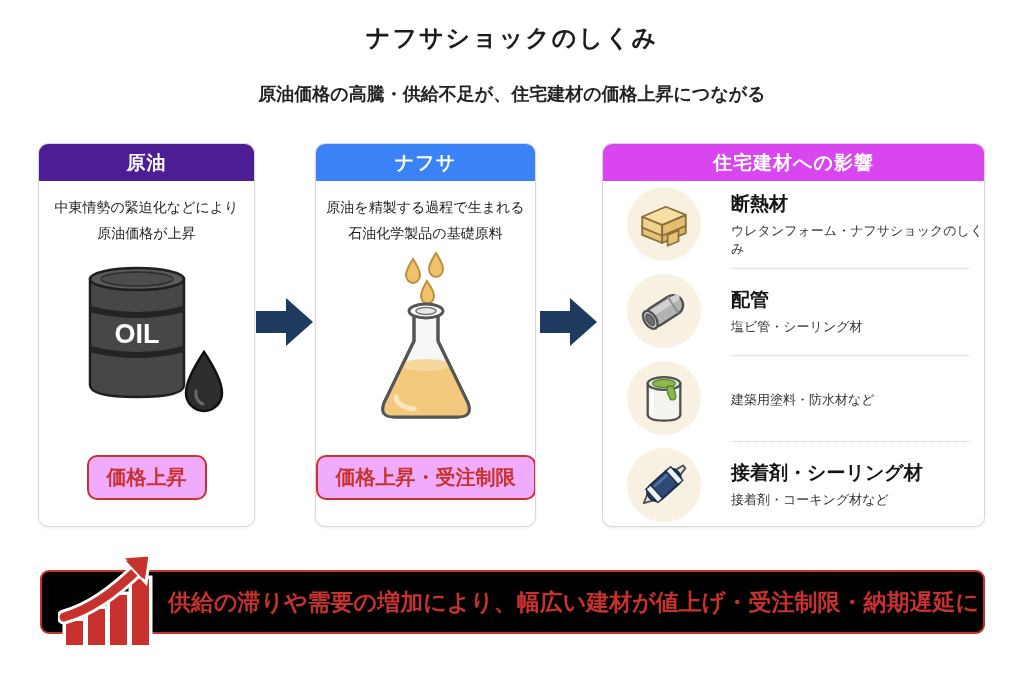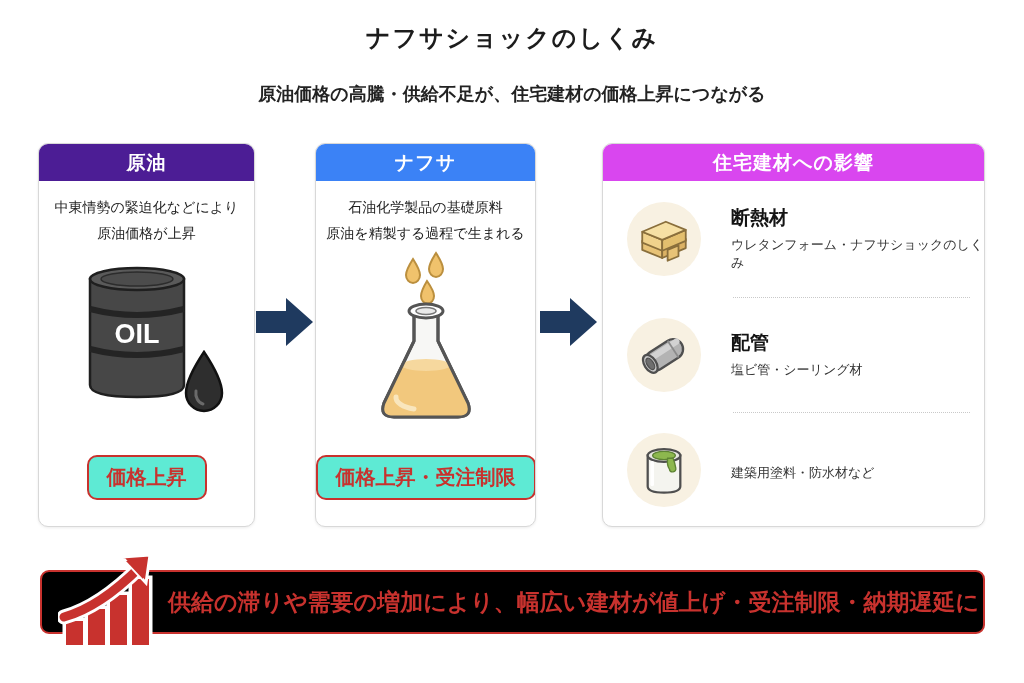--- a/index.html
+++ b/index.html
@@ -49,21 +49,21 @@
     font-size: 14px; font-weight: 500; color: #1e1e1e;
     line-height: 1.85;
   }
   .card-illustration { text-align: center; }
   .card-oil .card-illustration { margin-top: 10px; }
   .card-naphtha .card-illustration { margin-top: 4px; }
   .status-badge {
     position: absolute; bottom: 26px; left: 50%; transform: translateX(-50%);
     border: 2.5px solid #c8322e; border-radius: 10px;
     color: #c8322e; font-size: 20px; font-weight: 800;
-    padding: 7px 18px; white-space: nowrap; background: #5eead4;
+    padding: 7px 18px; white-space: nowrap; background: #f0abfc;
   }
   
   .flow-arrow { position: absolute; top: 295px; width: 58px; height: 54px; }
   .flow-arrow-1 { left: 256px; }
   .flow-arrow-2 { left: 540px; }
   
   .materials-list { display: flex; flex-direction: column; height: 347px; }
   .material-row {
     flex: 1; display: flex; align-items: center;
     padding-left: 24px;
@@ -133,22 +133,22 @@
     <div class="status-badge">価格上昇</div>
   </div>
 
   <svg class="flow-arrow flow-arrow-1" viewBox="0 0 58 54">
     <polygon points="0,16 30,16 30,3 57,27 30,51 30,38 0,38" fill="#1f3a5f"></polygon>
   </svg>
 
   <div class="card card-naphtha">
     <div class="card-header">ナフサ</div>
     <div class="card-body-text">
+      <div>原油を精製する過程で生まれる</div>
       <div>石油化学製品の基礎原料</div>
-      <div>原油を精製する過程で生まれる</div>
     </div>
     <div class="card-illustration">
       <svg width="130" height="178" viewBox="0 0 130 178">
 
         <path d="M52 8 Q45 19 45 24 a7 8 0 0 0 14 0 Q59 19 52 8 Z" fill="#f0c26c" stroke="#bb8f3e" stroke-width="2"></path>
         <path d="M75 2 Q68 13 68 18 a7 8 0 0 0 14 0 Q82 13 75 2 Z" fill="#f0c26c" stroke="#bb8f3e" stroke-width="2"></path>
         <path d="M66 30 Q60 40 60 45 a6.5 7.5 0 0 0 13 0 Q73 40 66 30 Z" fill="#f0c26c" stroke="#bb8f3e" stroke-width="2"></path>
 
         <path d="M53 62 L53 90 L23 152 Q18 166 33 166 L97 166 Q112 166 107 152 L77 90 L77 62 Z" fill="#f7f7f5" stroke="#555555" stroke-width="3" stroke-linejoin="round"></path>
 
@@ -216,20 +216,38 @@
             <ellipse cx="32" cy="16" rx="12.5" ry="4.5" fill="#8db84e" stroke="#5e8434" stroke-width="1.5"></ellipse>
             <path d="M36 19 Q35 27 38 31 a3.5 3.5 0 0 0 7 -1 Q44 24 42 19 Z" fill="#8db84e" stroke="#5e8434" stroke-width="1.5"></path>
             <path d="M19 24 L19 48" stroke="#ffffff" stroke-width="4" stroke-linecap="round"></path>
           </svg>
         </div>
         <div class="material-text">
           <div class="material-desc">建築用塗料・防水材など</div>
         </div>
       </div>
 
+      <div class="material-row">
+        <div class="material-icon-wrap">
+          <svg width="58" height="58" viewBox="0 0 64 64">
+            <g transform="rotate(-42 32 32)">
+              <polygon points="2,32 12,27 12,37" fill="#e2e2e2" stroke="#4f4f4f" stroke-width="2" stroke-linejoin="round"></polygon>
+              <polygon points="52,28 62,30 62,34 52,36" fill="#e2e2e2" stroke="#4f4f4f" stroke-width="2" stroke-linejoin="round"></polygon>
+              <rect x="11" y="22" width="42" height="20" rx="9" fill="#2e4a75" stroke="#1c2f4d" stroke-width="2.5"></rect>
+              <rect x="14" y="22" width="7" height="20" fill="#f2f2f2" stroke="#1c2f4d" stroke-width="1.5"></rect>
+              <rect x="44" y="22" width="7" height="20" fill="#f2f2f2" stroke="#1c2f4d" stroke-width="1.5"></rect>
+              <path d="M24 26 L41 26" stroke="#51729e" stroke-width="3" stroke-linecap="round"></path>
+            </g>
+          </svg>
+        </div>
+        <div class="material-text">
+          <div class="material-title">接着剤・シーリング材</div>
+          <div class="material-desc">接着剤・コーキング材など</div>
+        </div>
+      </div>
 
     </div>
   </div>
 
   <div class="banner">
     <svg class="banner-icon" viewBox="0 0 104 92">
 
       <g stroke="#ffffff" stroke-width="7" fill="#c8322e">
         <rect x="8" y="66" width="17" height="24"></rect>
         <rect x="30" y="54" width="17" height="36"></rect>

